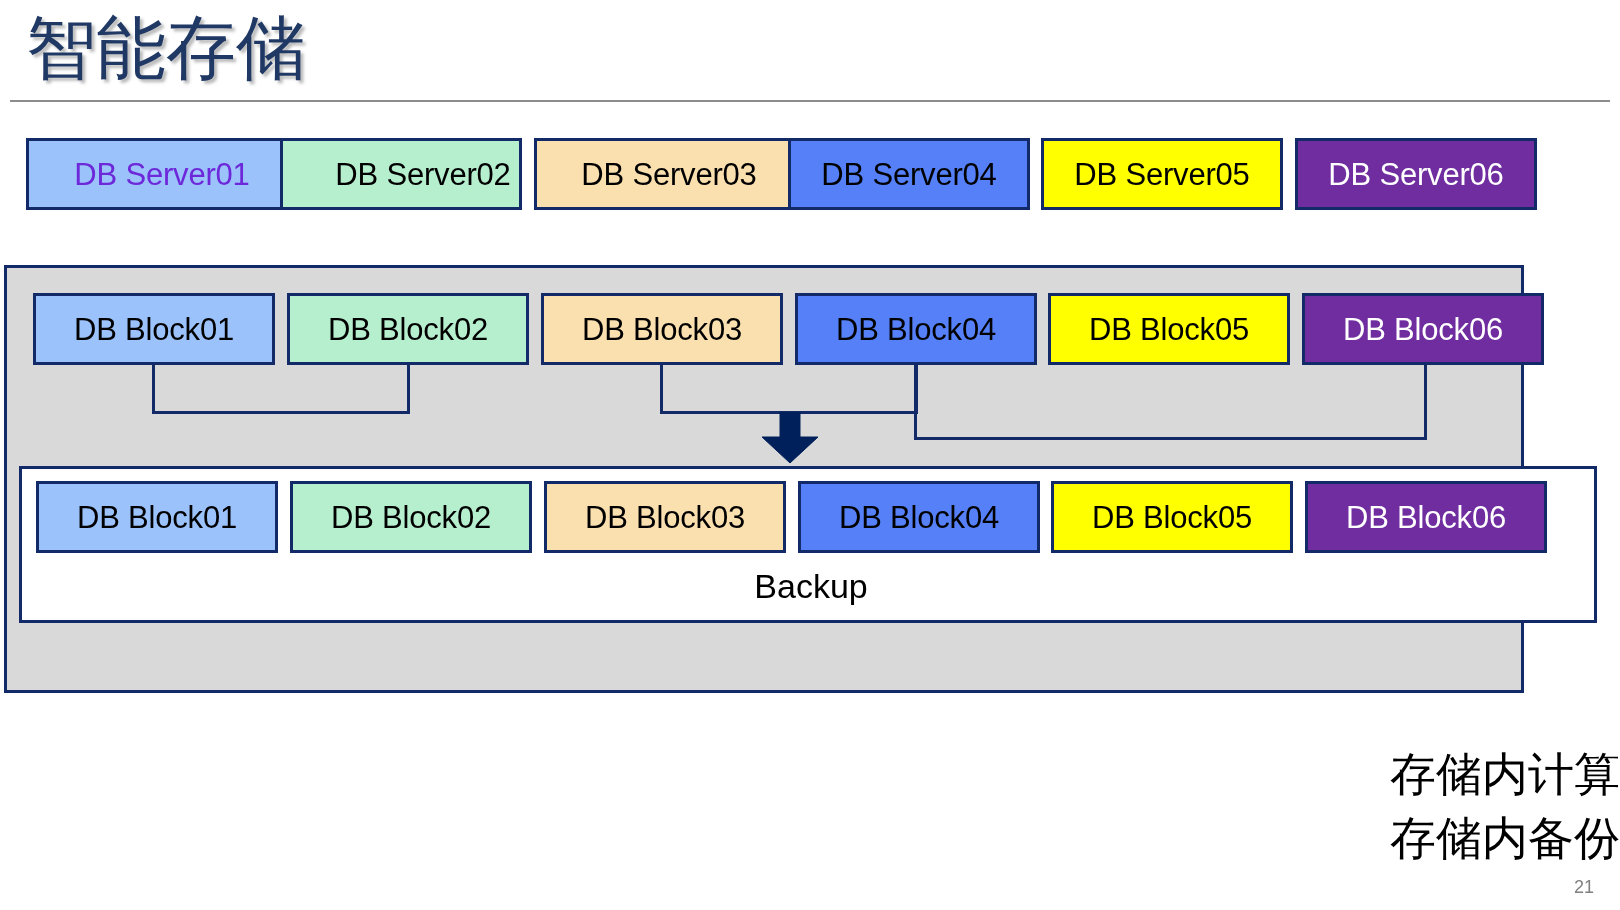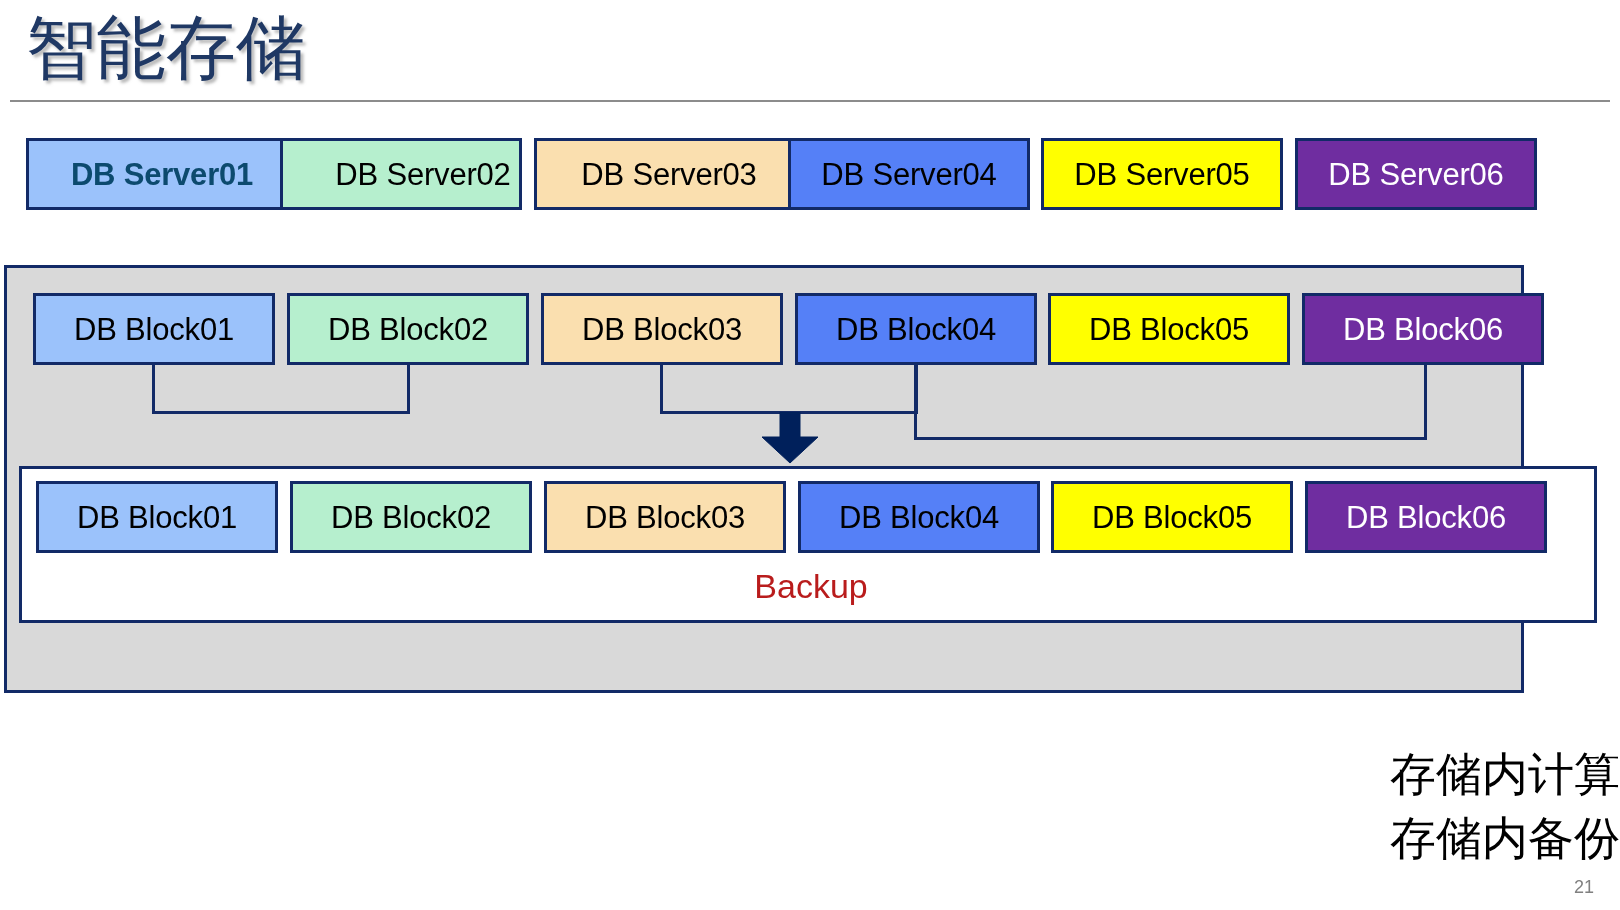--- a/index.html
+++ b/index.html
@@ -79,21 +79,21 @@
     border: 3px solid #122A67;
   }
 
   #backup-label {
     position: absolute;
     left: 0;
     top: 98px;
     width: 1578px;
     text-align: center;
     font-size: 34px;
-    color: #b91c1c;
+    color: #000000;
   }
 
   #storage-label {
     position: absolute;
     left: 0;
     top: 362px;
     width: 1608px;
     text-align: center;
     font-size: 44px;
     font-weight: bold;
@@ -137,21 +137,21 @@
     color: #808080;
   }
 </style>
 </head>
 <body>
 
 <div id="slide-title">智能存储</div>
 <div id="title-rule"></div>
 
 <div id="server-row">
-    <div class="block" style="left: 26px; top: 138px; width: 272px; height: 72px; background: rgb(155, 194, 251); color: #0c4a6e; border-color: rgb(18, 42, 103); font-weight: bold;">DB Server01</div>
+    <div class="block" style="left: 26px; top: 138px; width: 272px; height: 72px; background: rgb(155, 194, 251); color: #6d28d9; border-color: rgb(18, 42, 103);">DB Server01</div>
     <div class="block" style="left: 280px; top: 138px; width: 242px; height: 72px; background: rgb(182, 239, 206); color: rgb(0, 0, 0); border-color: rgb(18, 42, 103); padding-left: 44px;">DB Server02</div>
     <div class="block" style="left: 534px; top: 138px; width: 270px; height: 72px; background: rgb(250, 223, 175); color: rgb(0, 0, 0); border-color: rgb(18, 42, 103);">DB Server03</div>
     <div class="block" style="left: 788px; top: 138px; width: 242px; height: 72px; background: rgb(85, 128, 247); color: rgb(0, 0, 0); border-color: rgb(18, 42, 103);">DB Server04</div>
     <div class="block" style="left: 1041px; top: 138px; width: 242px; height: 72px; background: rgb(255, 255, 0); color: rgb(0, 0, 0); border-color: rgb(18, 42, 103);">DB Server05</div>
     <div class="block dark-fill" style="left: 1295px; top: 138px; width: 242px; height: 72px; background: rgb(111, 45, 160); color: rgb(255, 255, 255); border-color: rgb(18, 42, 103);">DB Server06</div>
   </div>
 
 <div id="storage-container">
 
   <div id="primary-block-row">

